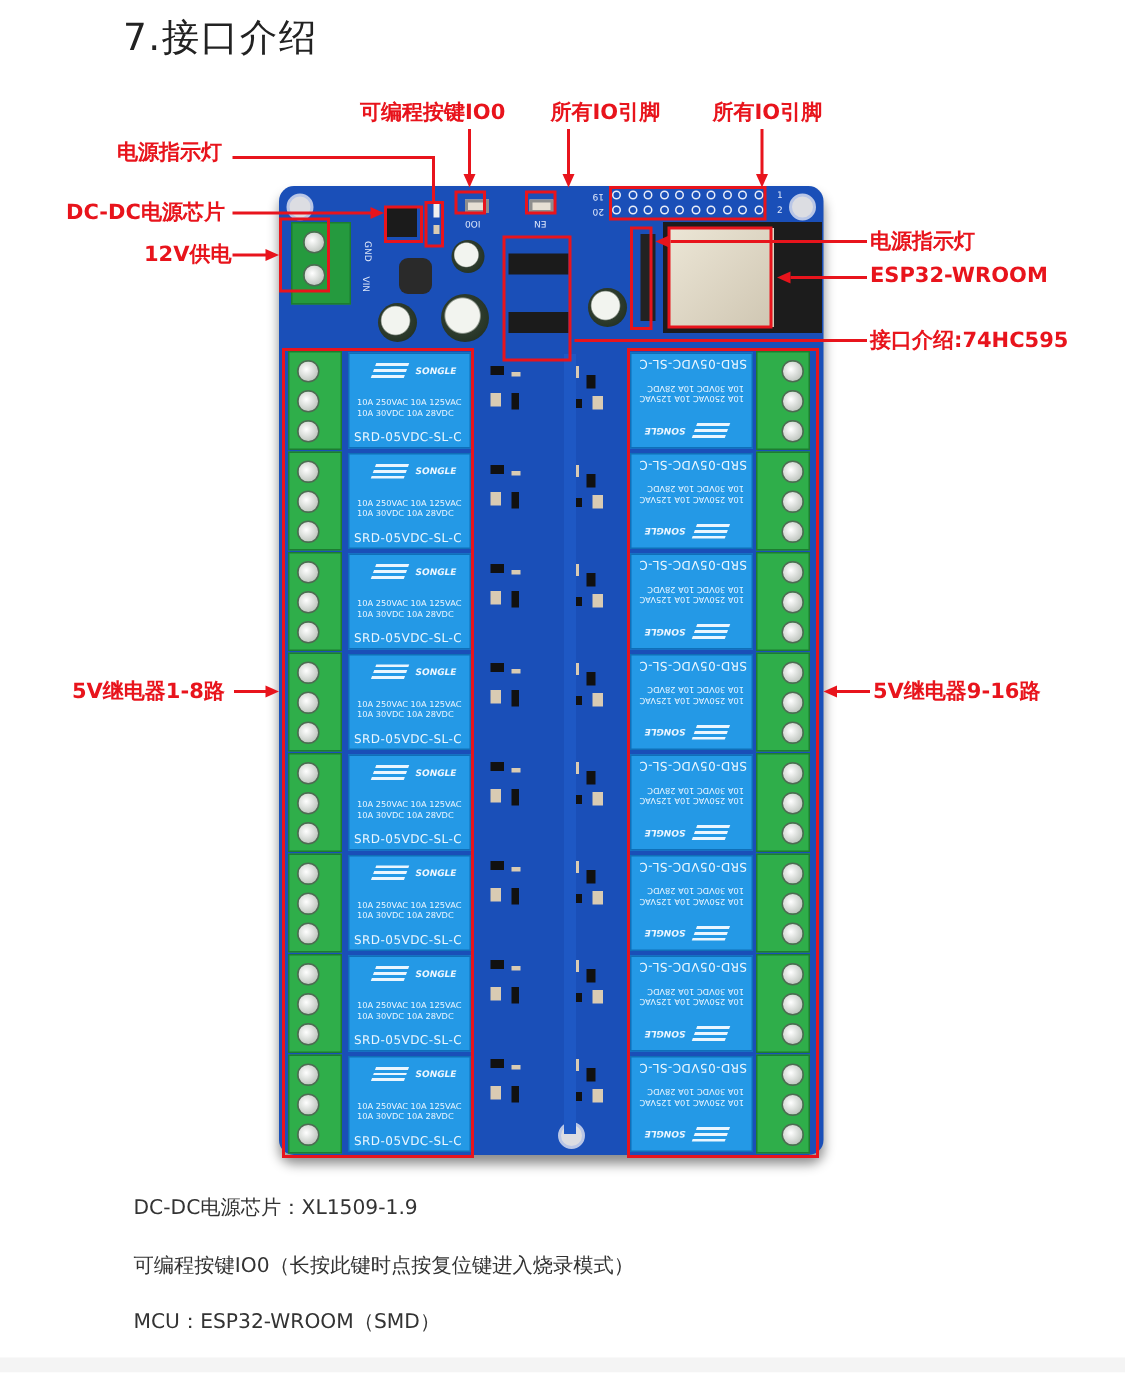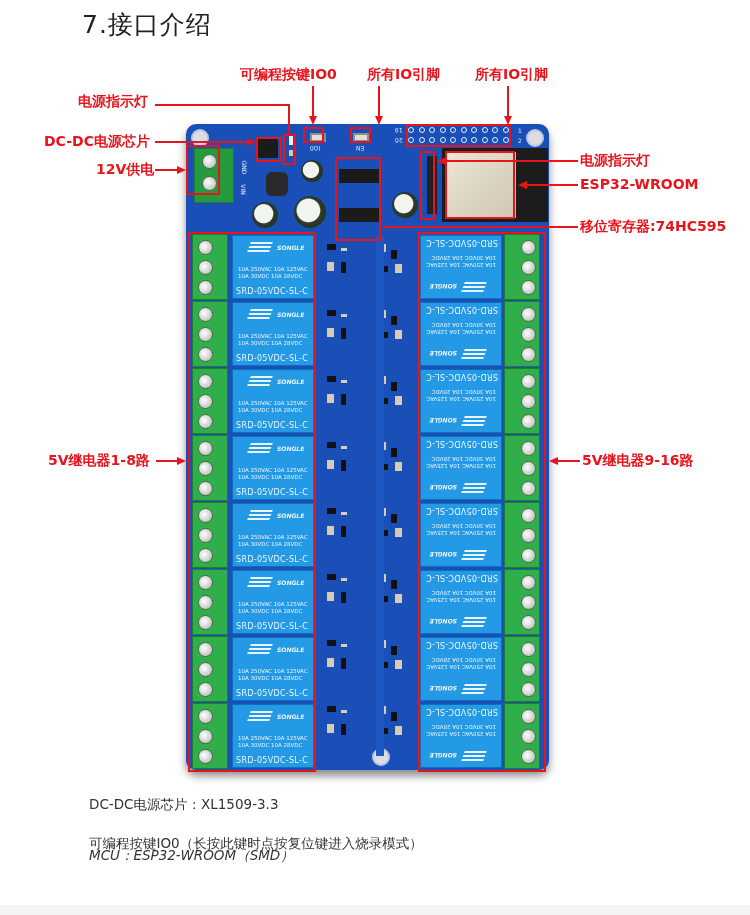--- a/index.html
+++ b/index.html
@@ -418,28 +418,28 @@
 <div class="arrow-d" style="left:504px;top:116px;"></div>
 
 <div class="lbl" style="left:580px;top:152px;">电源指示灯</div>
 <div class="line" style="left:447px;top:160px;width:131px;height:2px;"></div>
 <div class="arrow-l" style="left:437px;top:157px;"></div>
 
 <div class="lbl" style="left:580px;top:176px;">ESP32-WROOM</div>
 <div class="line" style="left:527px;top:184px;width:51px;height:2px;"></div>
 <div class="arrow-l" style="left:518px;top:181px;"></div>
 
-<div class="lbl" style="left:580px;top:218px;">移位寄存器:74HC595</div>
+<div class="lbl" style="left:580px;top:218px;">接口介绍:74HC595</div>
 <div class="line" style="left:383px;top:226px;width:195px;height:2px;"></div>
 
 <div class="lbl" style="left:48px;top:452px;">5V继电器1-8路</div>
 <div class="line" style="left:156px;top:460px;width:22px;height:2px;"></div>
 <div class="arrow-r" style="left:177px;top:457px;"></div>
 
 <div class="lbl" style="left:582px;top:452px;">5V继电器9-16路</div>
 <div class="line" style="left:558px;top:460px;width:22px;height:2px;"></div>
 <div class="arrow-l" style="left:549px;top:457px;"></div>
 
-<div class="info" style="top:796px;">DC-DC电源芯片：XL1509-3.3</div>
+<div class="info" style="top:796px;">DC-DC电源芯片：XL1509-1.9</div>
 <div class="info" style="top:835px;">可编程按键IO0（长按此键时点按复位键进入烧录模式）</div>
-<div class="info" style="top:847px;font-style:italic;">MCU：ESP32-WROOM（SMD）</div>
+<div class="info" style="top:872px;">MCU：ESP32-WROOM（SMD）</div>
 
 <div class="footer-bar"></div>
 
 </body></html>

